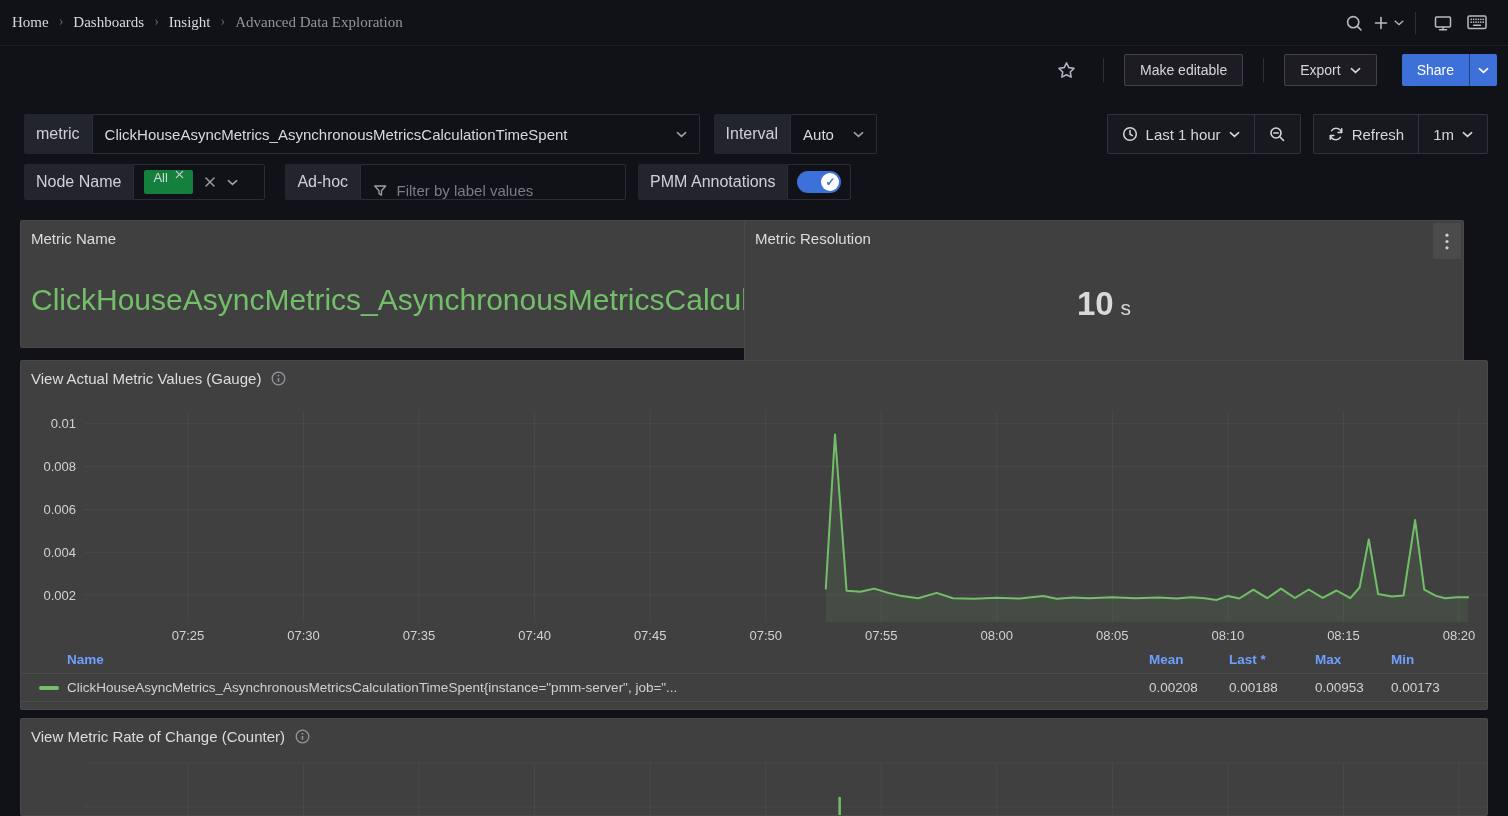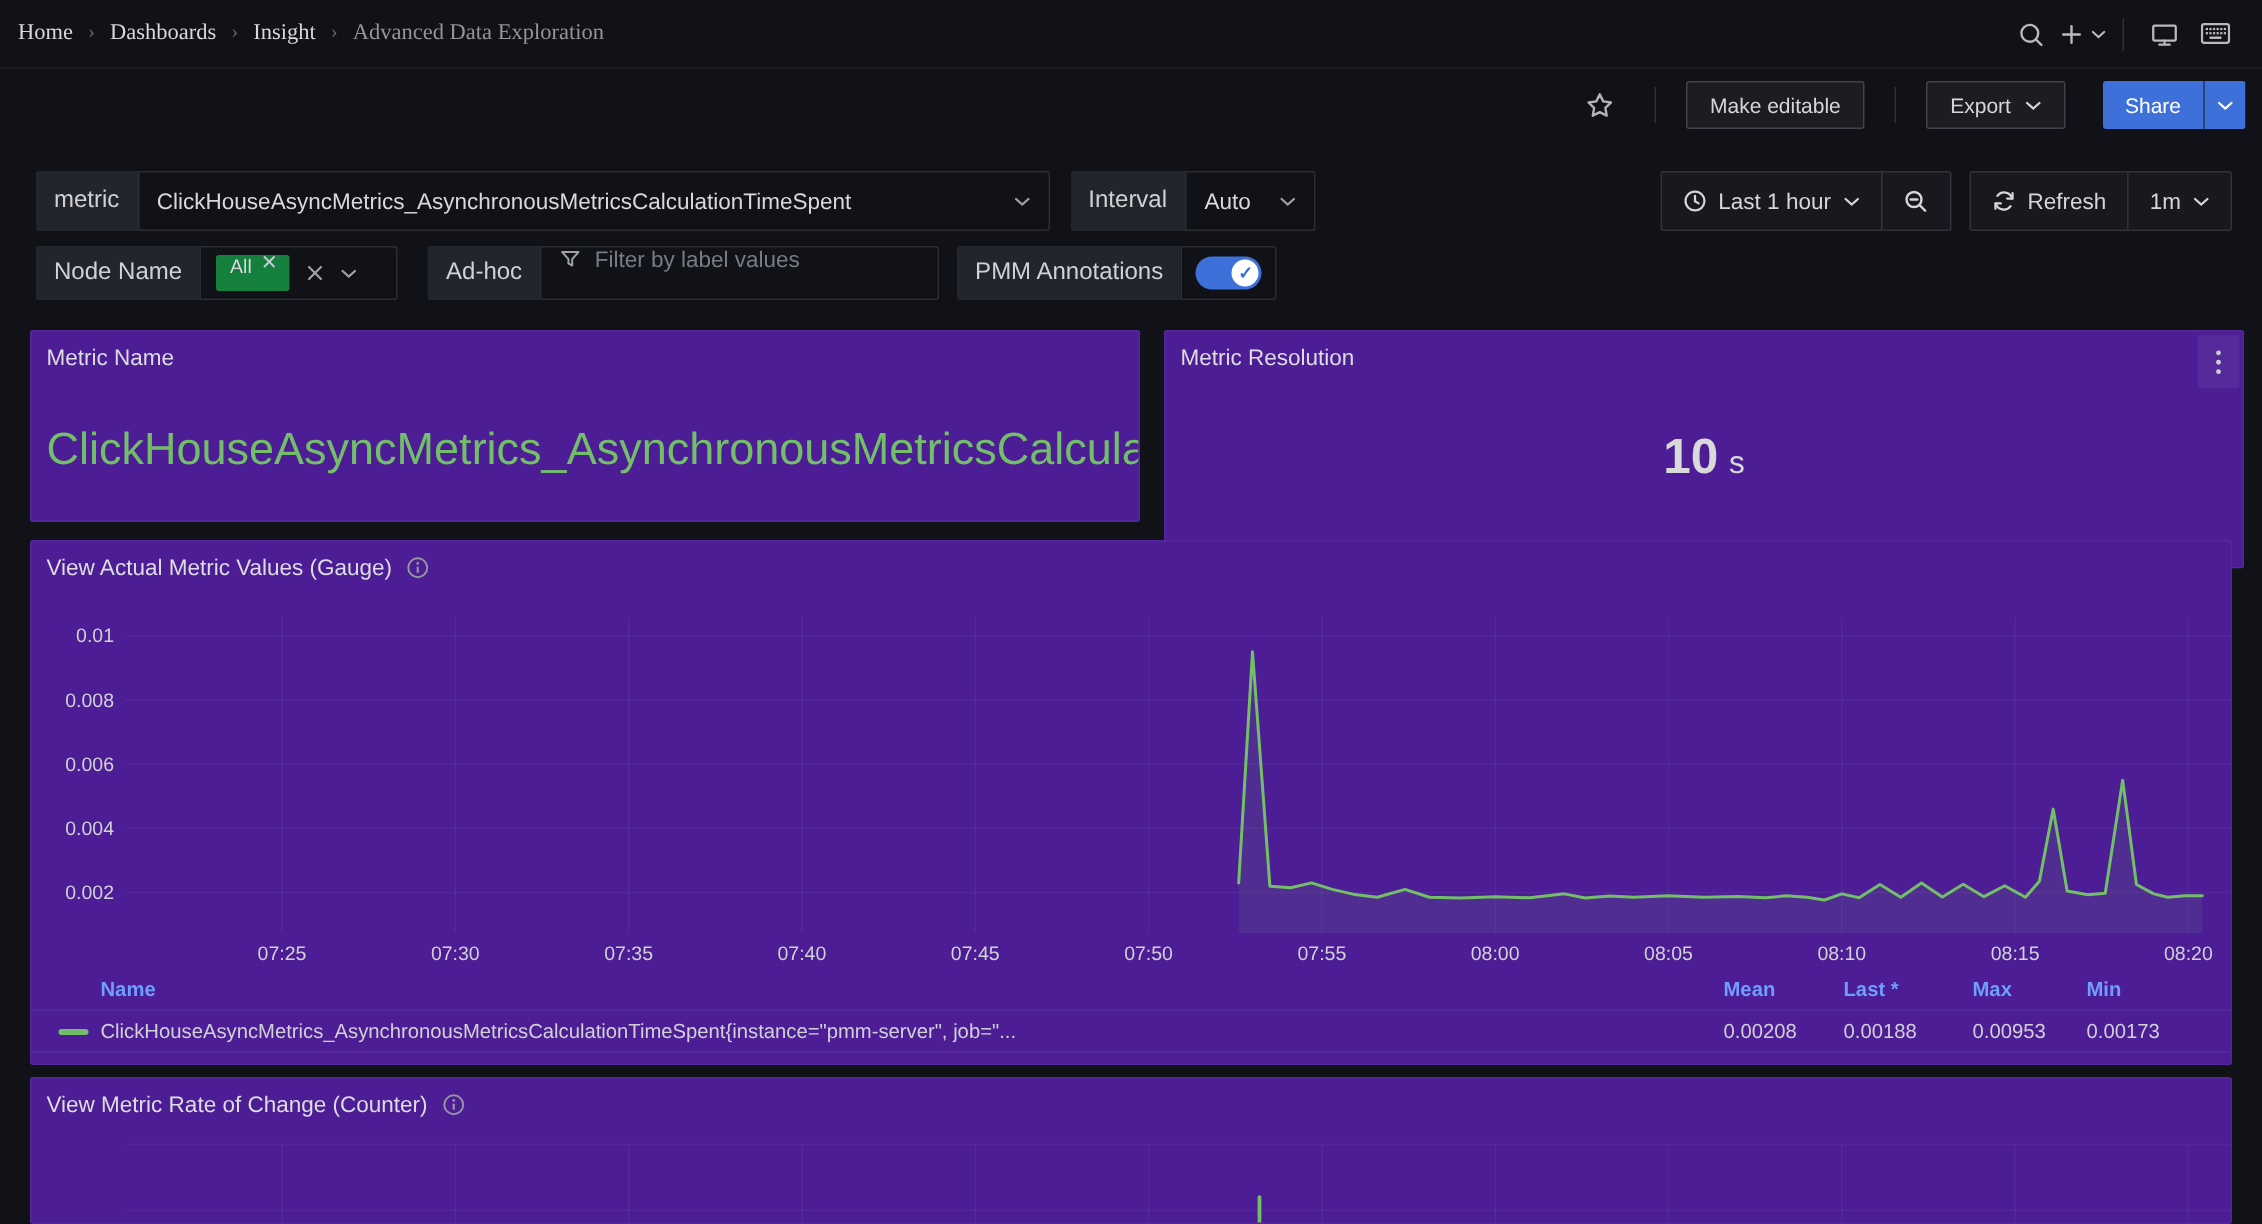--- a/index.html
+++ b/index.html
@@ -55,38 +55,38 @@
   .gb-item { display:flex; align-items:center; gap:8px; padding:0 14px; font-size:15px;
     font-weight:500; color:#d5d6dc; cursor:pointer; white-space:nowrap; }
   .gb-sep { width:1px; background:rgba(204,204,220,0.15); }
   .gb-icon-only { padding:0 14px; }
 
   .select-box { display:flex; align-items:center; background:#111217; border:1px solid #2a2d34;
     border-radius:0 2px 2px 0; padding:0 10px; gap:11px; min-width:132px; cursor:pointer; }
   .chip { display:flex; align-items:flex-start; gap:7px; height:24px; padding:0 9px; background:#15803d;
     border-radius:2px; font-size:13px; color:#d8d9da; cursor:pointer; }
   .adhoc-group { margin-left:20px; }
-  .input-box { display:flex; align-items:flex-start; gap:9px; background:#111217; border:1px solid #2a2d34;
+  .input-box { display:flex; align-items:flex-end; gap:9px; background:#111217; border:1px solid #2a2d34;
     border-radius:0 2px 2px 0; padding:0 12px; width:266px; }
   .input-box input { background:transparent; border:none; outline:none; color:#d8d9da;
     font-size:15px; width:100%; font-family:inherit; }
   .input-box input::placeholder { color:#787c84; }
   .annot-group { margin-left:12px; }
   .toggle-box { background:#111217; border:1px solid #2a2d34; border-radius:0 2px 2px 0;
     width:64px; display:flex; align-items:center; justify-content:center; }
   .toggle { width:44px; height:22px; background:#3d71d9; border-radius:11px; position:relative; cursor:pointer; }
   .knob { position:absolute; right:2px; top:2px; width:18px; height:18px; border-radius:50%;
     background:#fff; display:flex; align-items:center; justify-content:center; color:#3d71d9;
     font-size:12px; font-weight:bold; }
 
   
-  .panel { position:absolute; background:#4c1d95; border:1px solid rgba(204,204,220,0.07);
+  .panel { position:absolute; background:#404040; border:1px solid rgba(204,204,220,0.07);
     border-radius:2px; overflow:hidden; }
   #panel-metric-name { left:20px; top:220px; width:740px; height:128px; }
-  #panel-metric-resolution { left:776px; top:220px; width:720px; height:159px; }
+  #panel-metric-resolution { left:744px; top:220px; width:720px; height:159px; }
   #panel-gauge { left:20px; top:360px; width:1468px; height:350px; }
   #panel-counter { left:20px; top:718px; width:1468px; height:98px; }
   .panel-title { position:relative; z-index:2; display:flex; align-items:center; gap:10px;
     padding:9px 12px 0 10px; font-size:15px; font-weight:500; color:#dcdde1; cursor:pointer;
     width:max-content; }
   .metric-name-value { position:absolute; left:10px; top:62px; right:0; font-size:30px;
     font-weight:500; color:#73bf69; white-space:nowrap; overflow:hidden; }
   .resolution-value { position:absolute; left:0; right:0; top:64px; text-align:center; color:#d8d9da; }
   .rv-num { font-size:33px; font-weight:600; }
   .rv-unit { font-size:21px; font-weight:500; margin-left:7px; }

